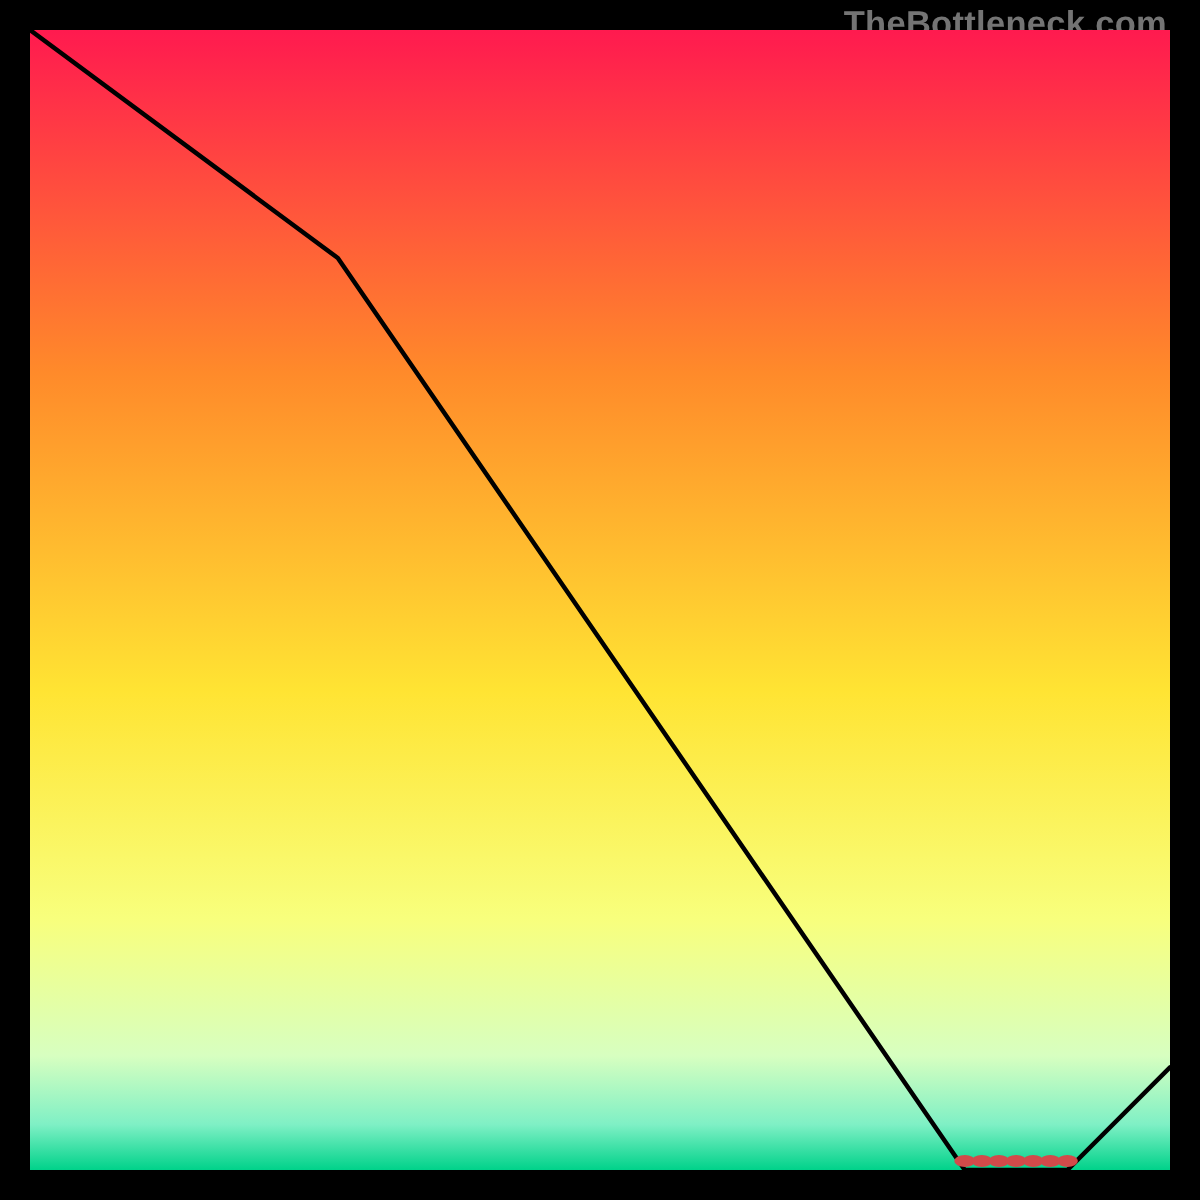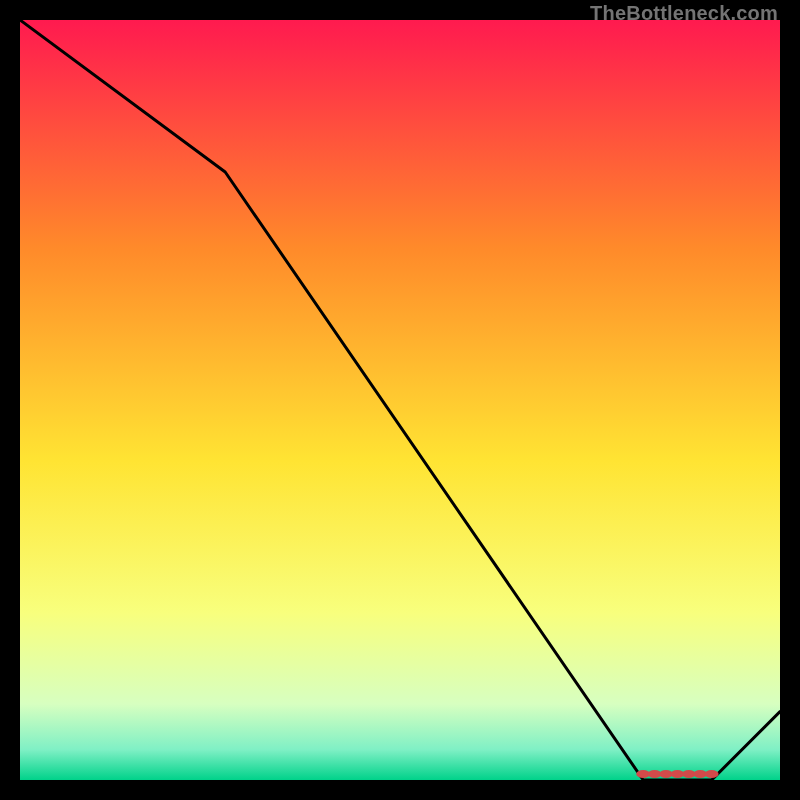--- a/index.html
+++ b/index.html
@@ -17,21 +17,21 @@
     top: 20px;
     width: 760px;
     height: 760px;
     box-sizing: border-box;
   }
   .attribution {
     position: absolute;
     top: 2px;
     right: 22px;
     color: #747474;
-    font-size: 20px;
+    font-size: 23px;
     font-weight: 600;
     letter-spacing: 0.2px;
   }
   svg {
     display: block;
   }
 </style>
 </head>
 <body>
 

